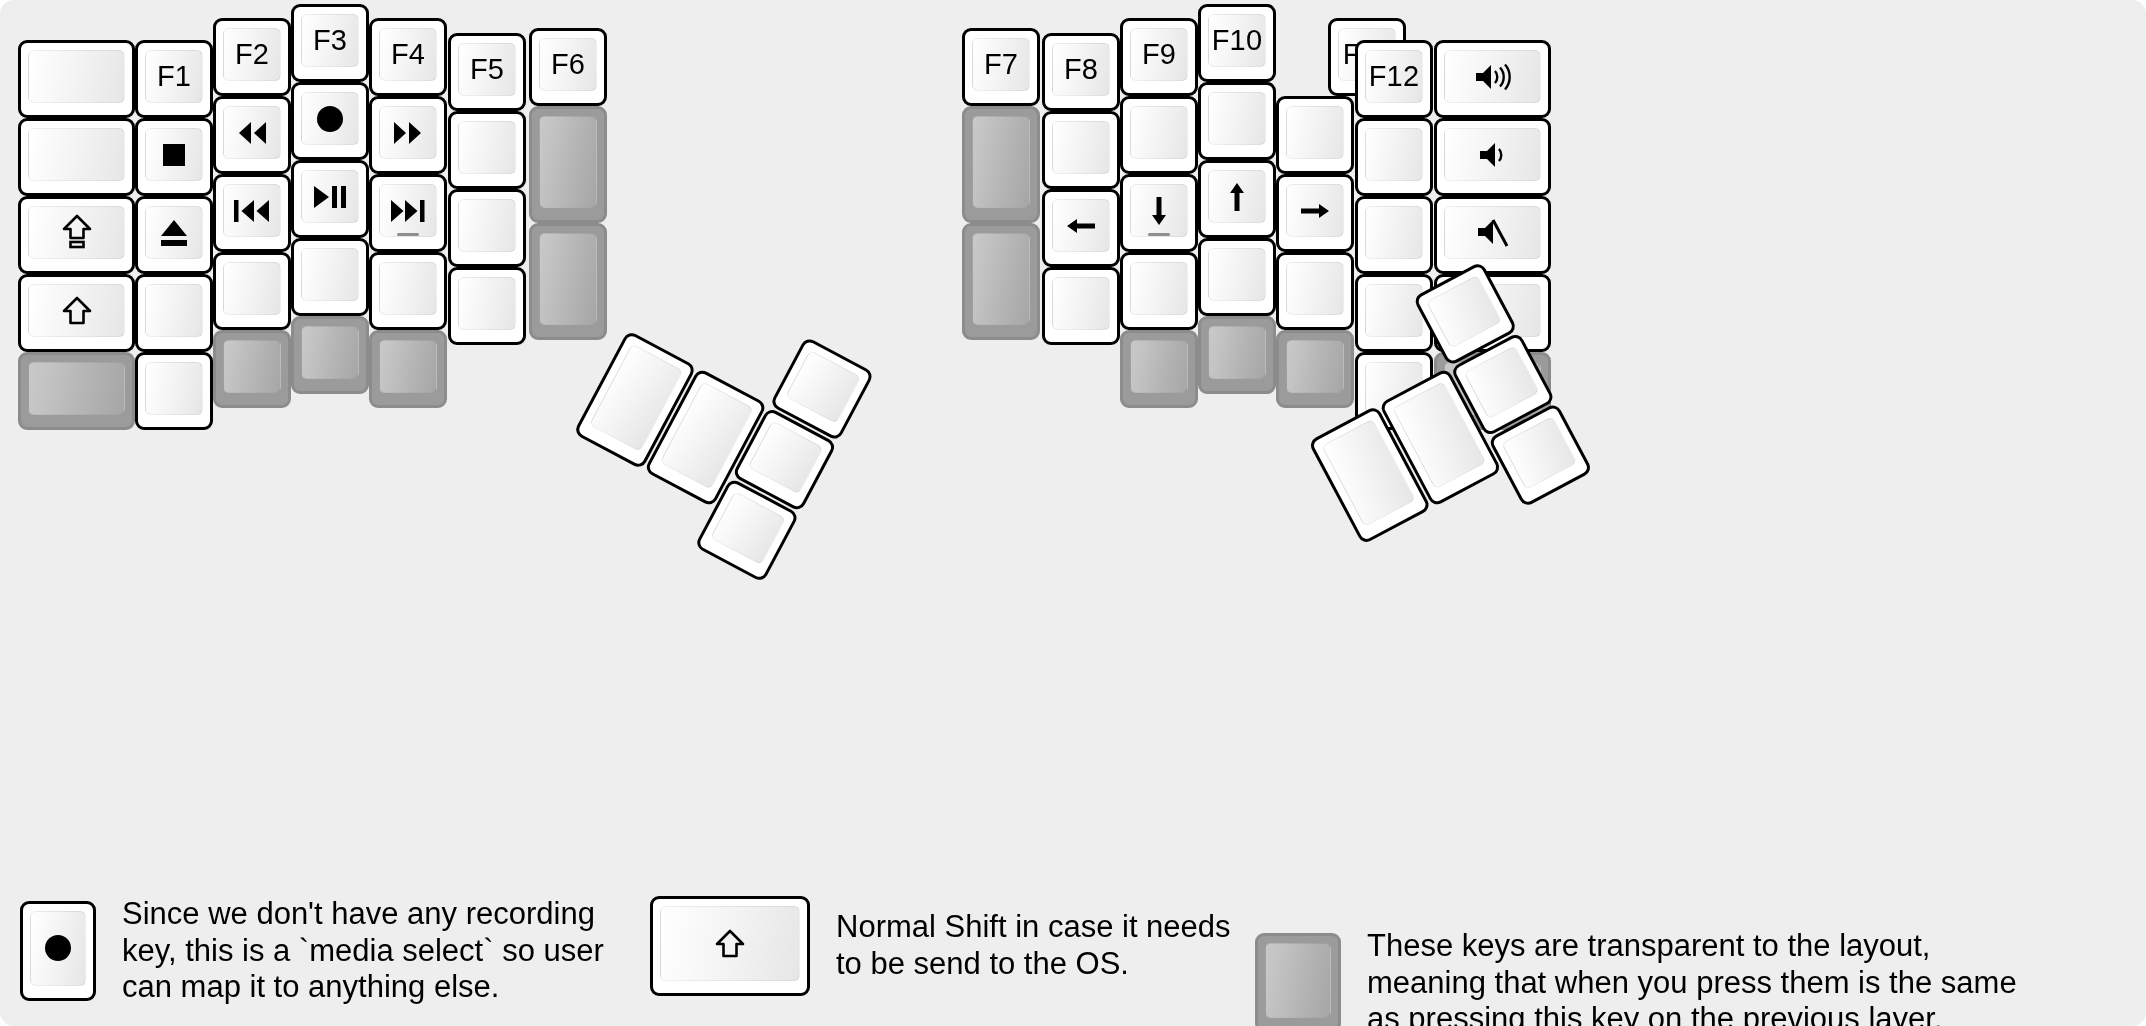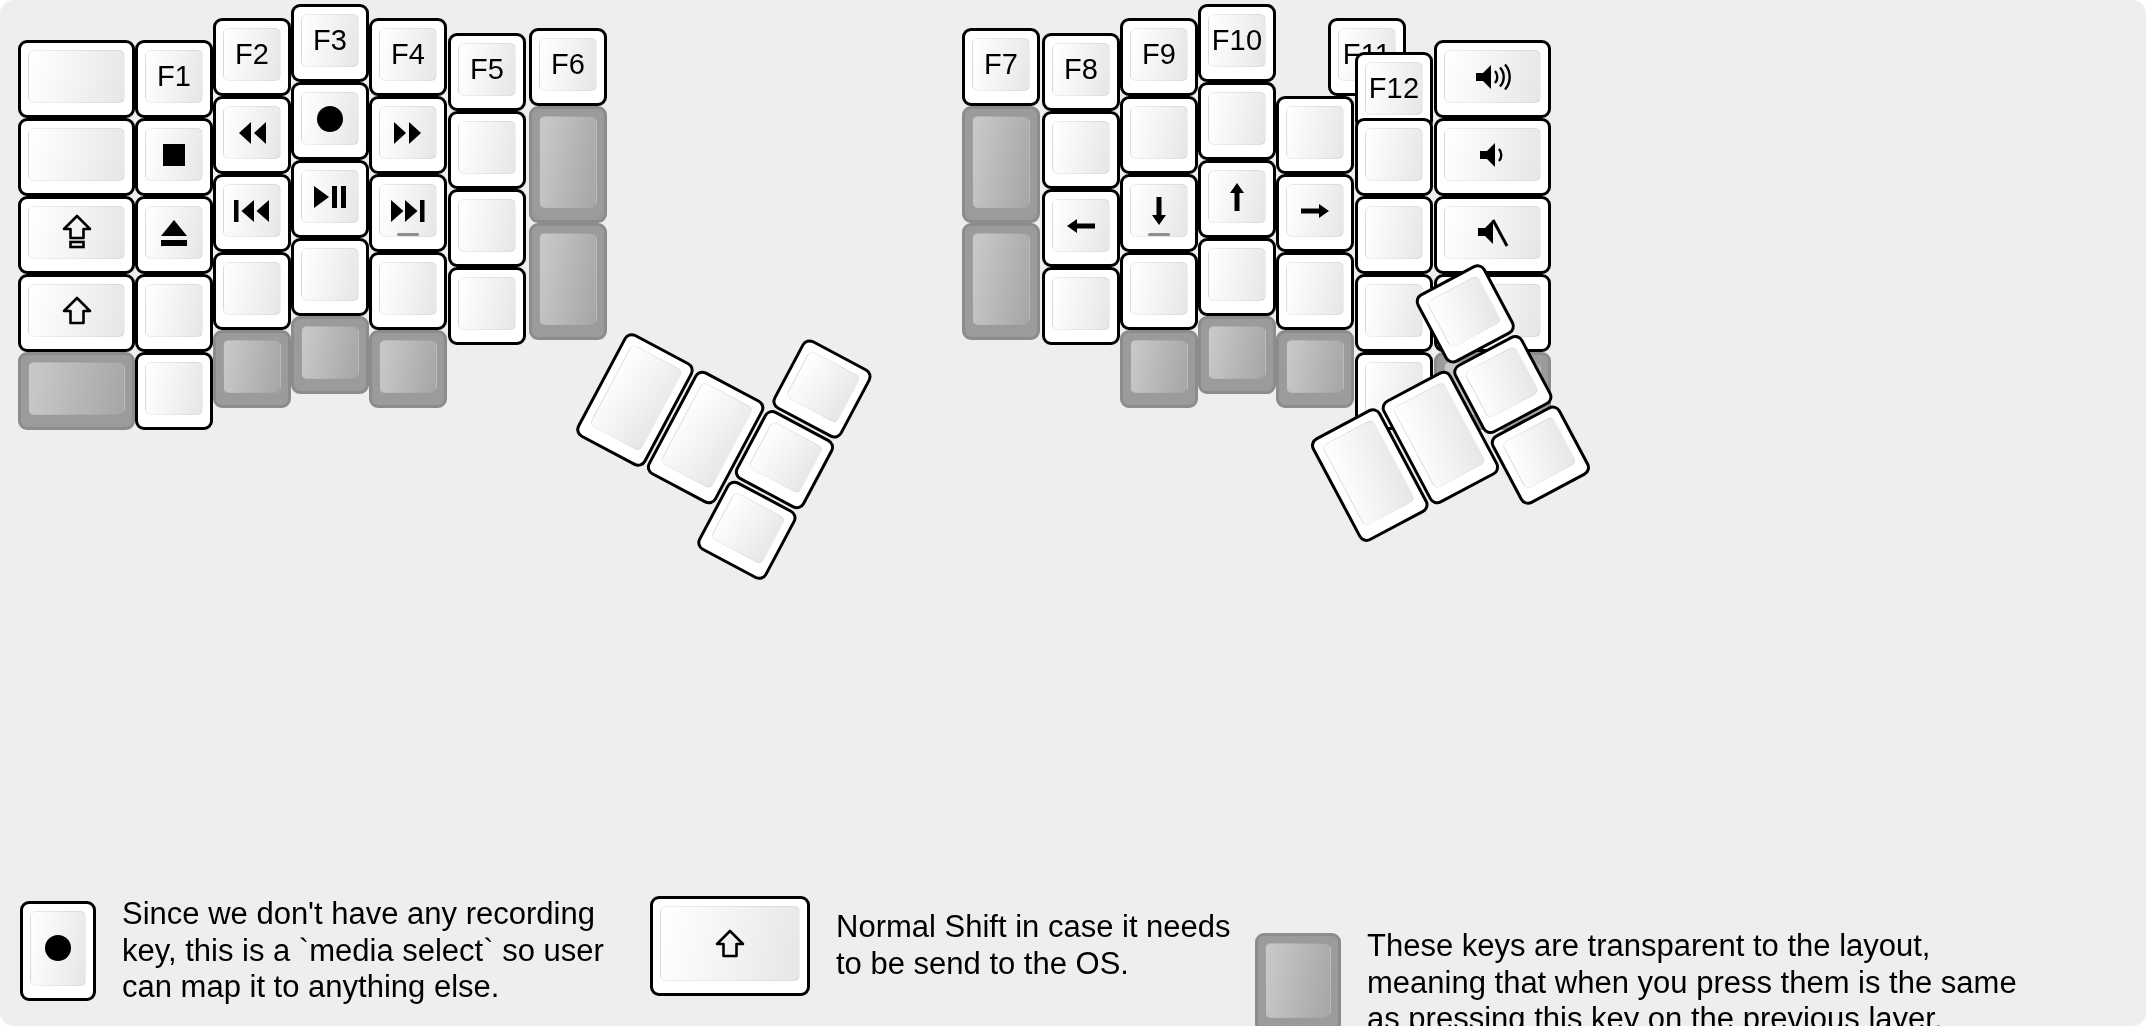--- a/index.html
+++ b/index.html
@@ -369,21 +369,21 @@
             </svg>
           </span>
         </div>
       </div>
       <div class="key" style="left: 1276px; top: 252px; width: 78px; height: 78px;">
         <div class="cap"></div>
       </div>
       <div class="key trans" style="left: 1276px; top: 330px; width: 78px; height: 78px;">
         <div class="cap"></div>
       </div>
-      <div class="key" style="left: 1355px; top: 40px; width: 78px; height: 78px; margin-top: 12px;">
+      <div class="key" style="left: 1355px; top: 40px; width: 78px; height: 78px;">
         <div class="cap">
           <span class="lbl">F12</span>
         </div>
       </div>
       <div class="key" style="left: 1355px; top: 118px; width: 78px; height: 78px;">
         <div class="cap"></div>
       </div>
       <div class="key" style="left: 1355px; top: 196px; width: 78px; height: 78px;">
         <div class="cap"></div>
       </div>

